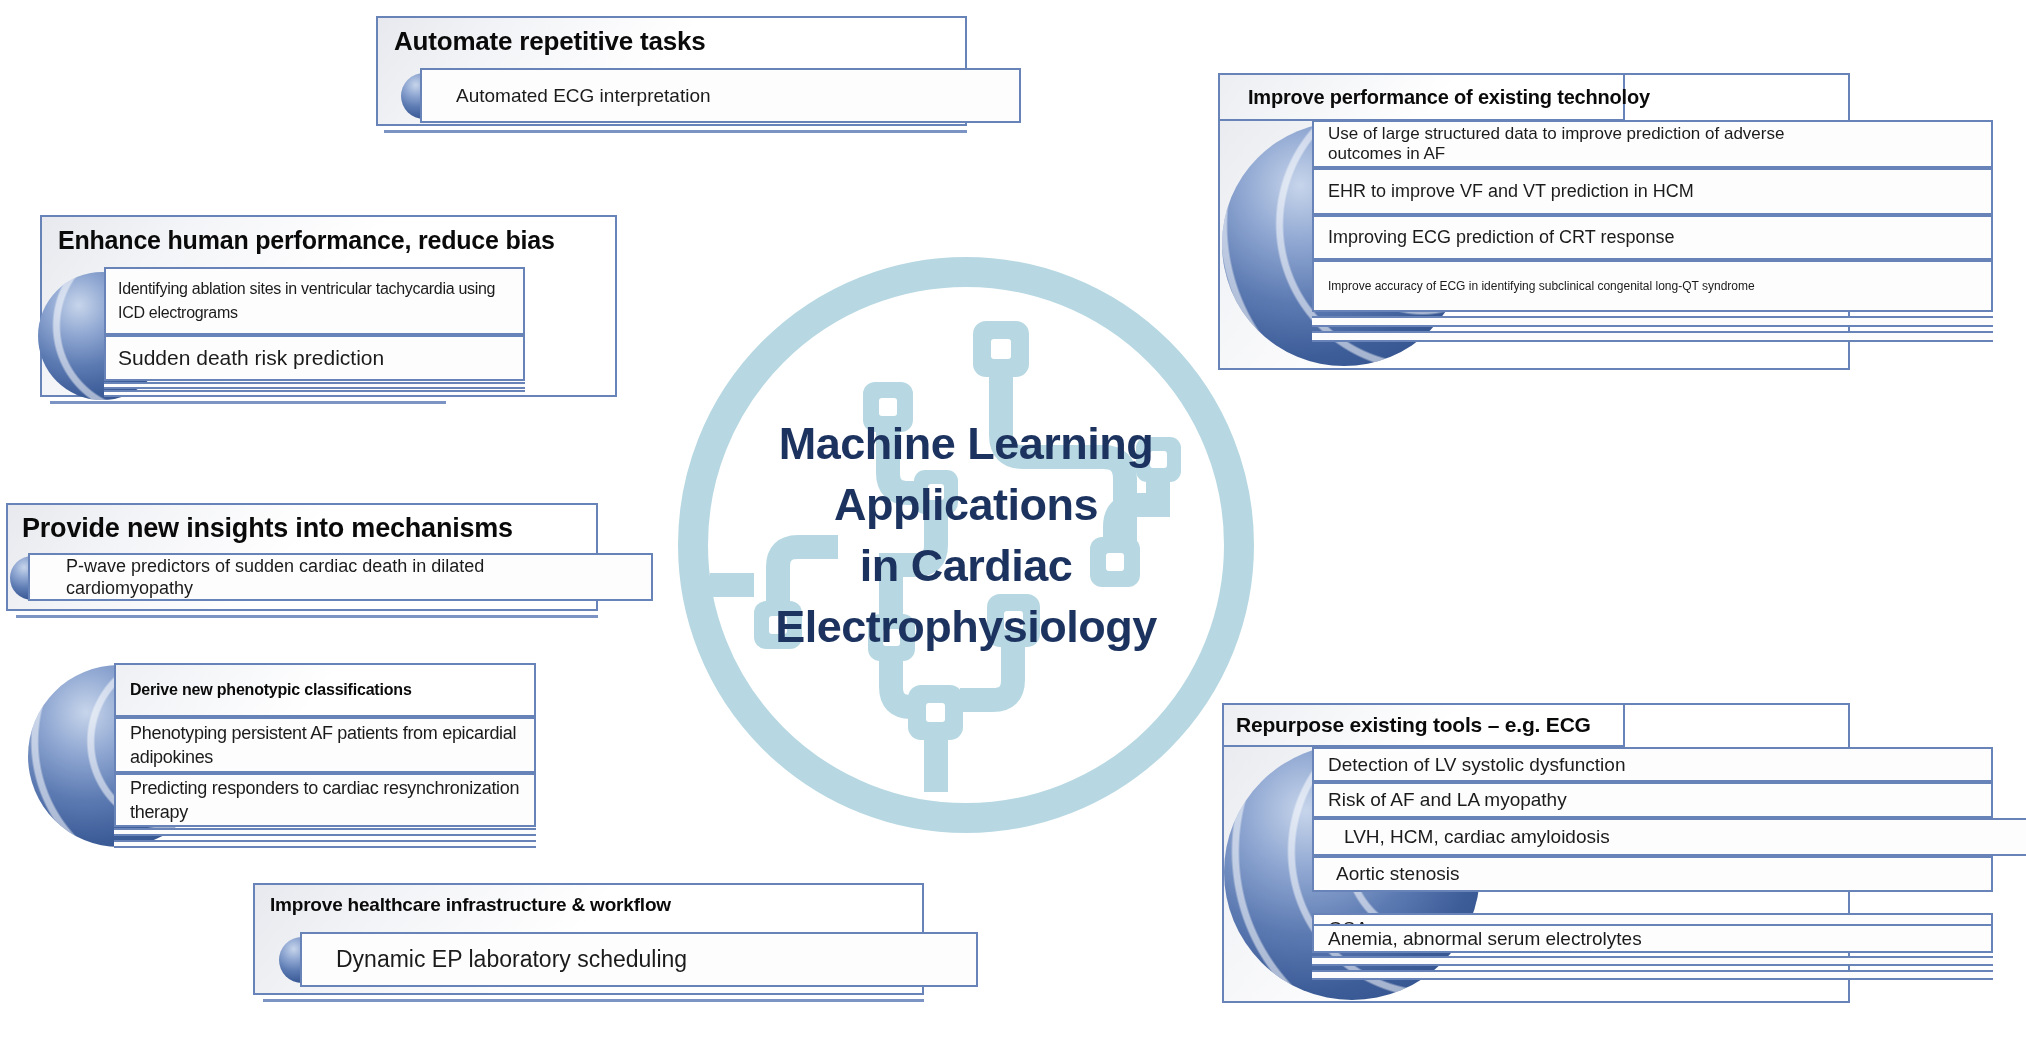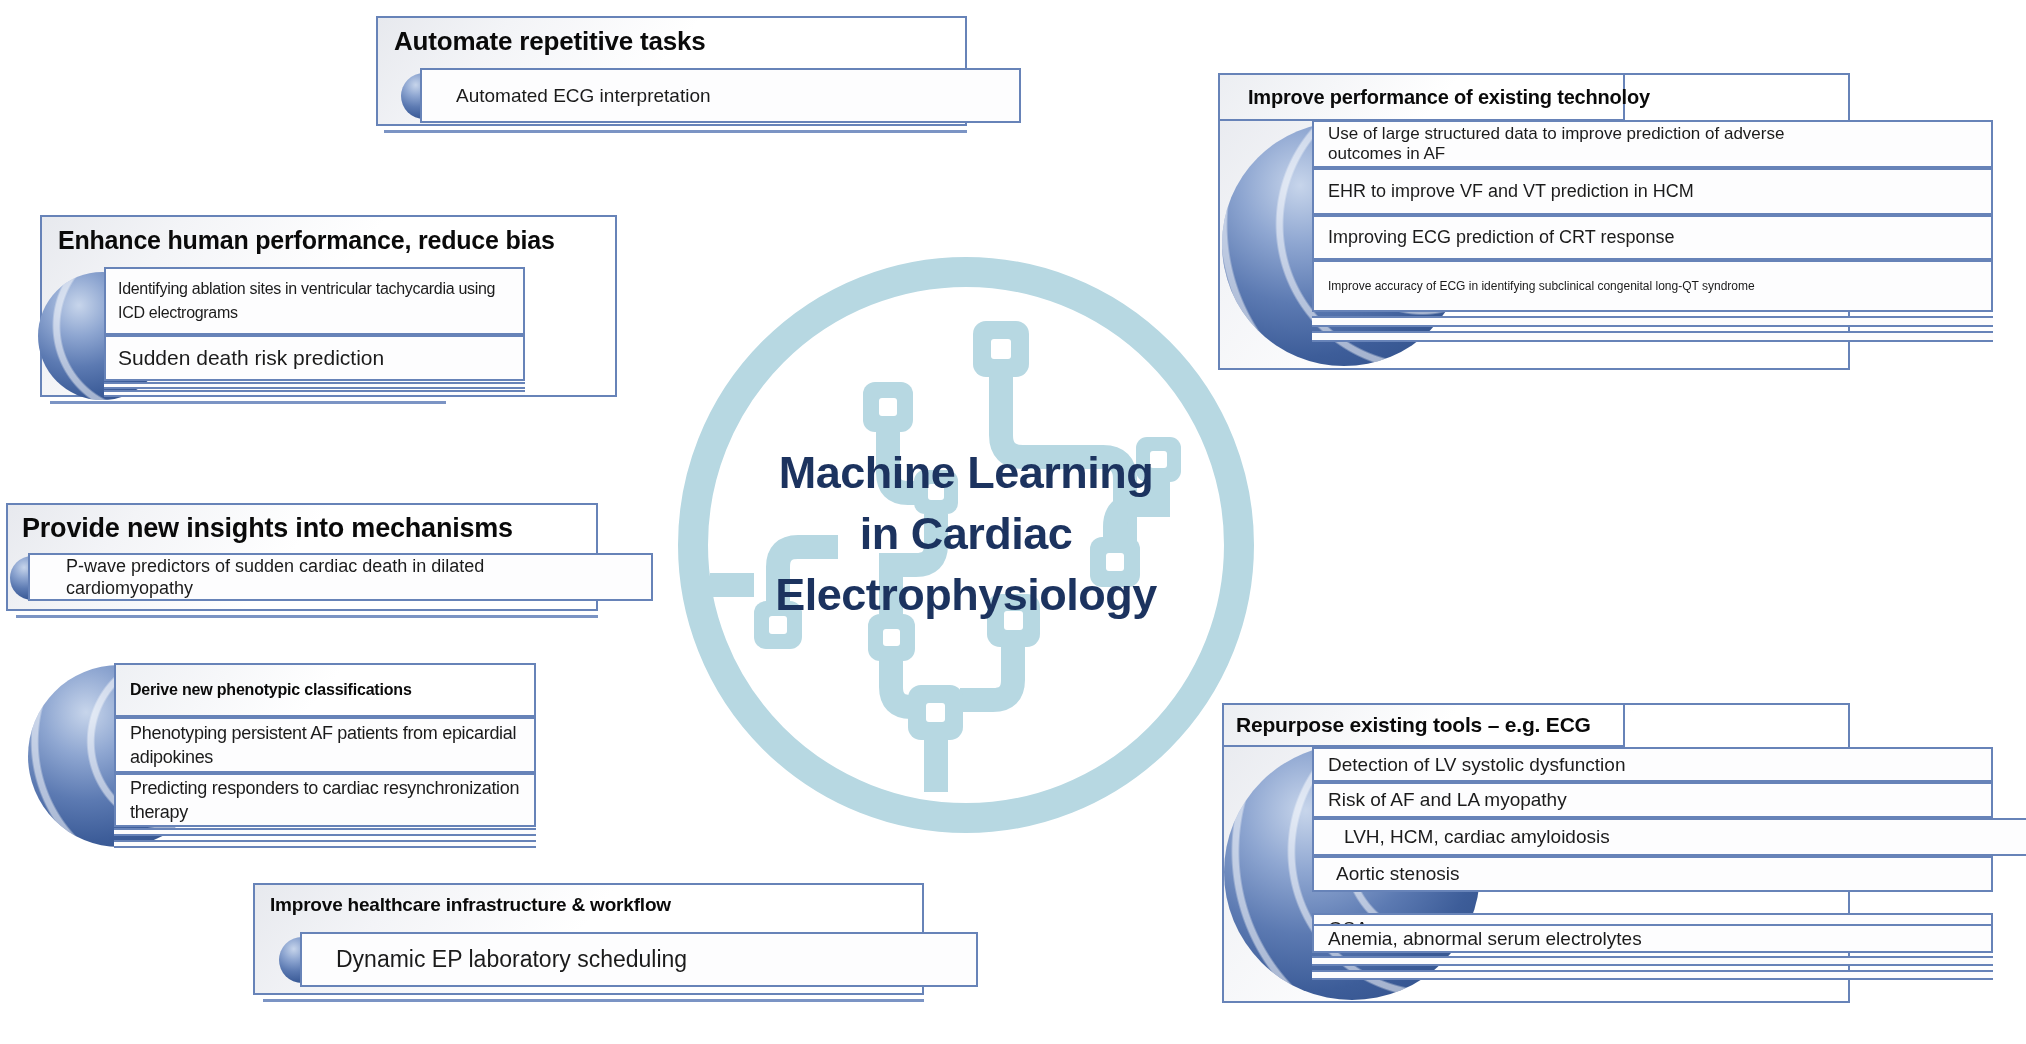--- a/index.html
+++ b/index.html
@@ -71,21 +71,21 @@
   .ring{
     position:absolute;left:678px;top:257px;width:576px;height:576px;
     border:30px solid #b7d8e2;border-radius:50%;
     box-sizing:border-box;z-index:1;background:#ffffff;
   }
   .circuit{position:absolute;left:0;top:0;width:516px;height:516px;z-index:1;}
   .centertext{
     position:absolute;left:0;top:126px;width:516px;
     text-align:center;z-index:2;
     font-weight:bold;font-size:45px;line-height:61px;
-    color:#1c335f;letter-spacing:-0.5px;margin-top:29px;
+    color:#1c335f;letter-spacing:-0.5px;
   }
 </style>
 </head>
 <body>
 
 <div id="canvas">
 
   <div class="ring">
     <svg class="circuit" viewBox="0 0 516 516">
       <g fill="none" stroke="#b7d8e2" stroke-width="24">
@@ -133,20 +133,21 @@
             <rect x="218" y="416" width="19" height="19" rx="3" fill="#ffffff"></rect>
           </g>
         <g>
             <rect x="428" y="150" width="45" height="45" rx="11" fill="#b7d8e2"></rect>
             <rect x="442" y="164" width="17" height="17" rx="3" fill="#ffffff"></rect>
           </g>
       </g>
     </svg>
     <div class="centertext">
       <div>Machine Learning</div>
+      <div>Applications</div>
       <div>in Cardiac</div>
       <div>Electrophysiology</div>
     </div>
   </div>
 
   <div class="outerbox" style="left:376px;top:16px;width:591px;height:110px;padding:10px 16px;">
     <div class="grouptitle" style="font-size:26px;">Automate repetitive tasks</div>
   </div>
   <div class="shadowline" style="left:384px;top:130px;width:583px;"></div>
   <div class="sphere" style="left:401px;top:73px;width:46px;height:46px;"></div>

